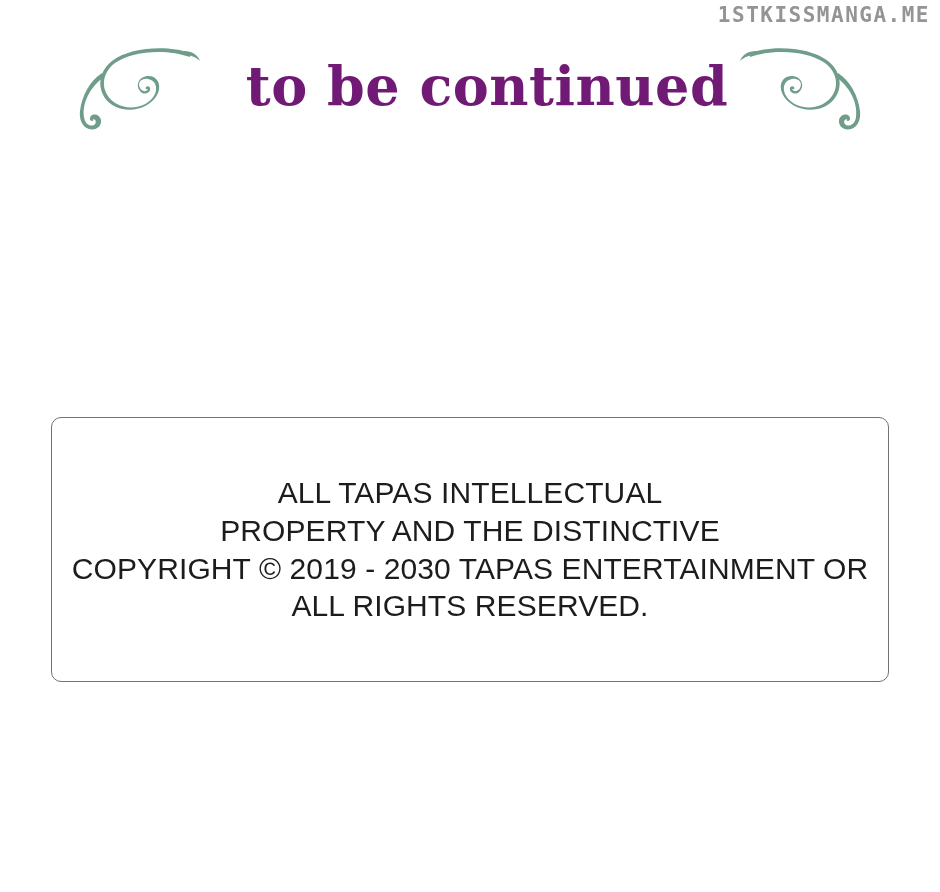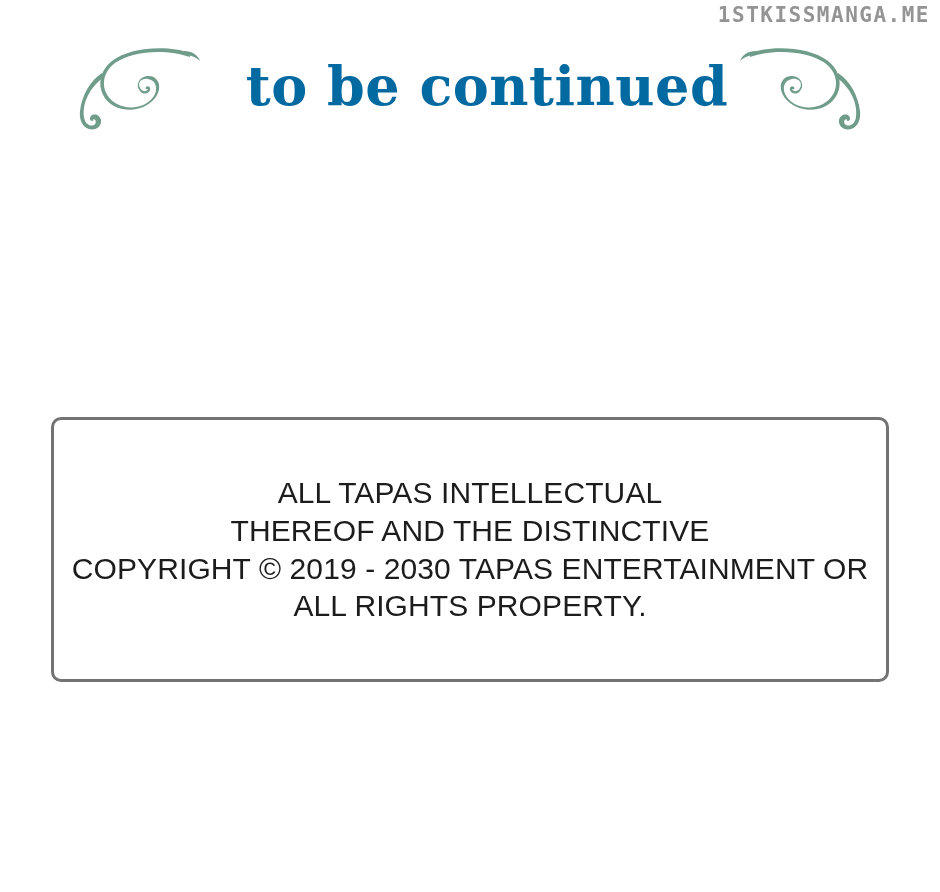--- a/index.html
+++ b/index.html
@@ -39,42 +39,42 @@
     height: 110px;
     display: flex;
     align-items: center;
     justify-content: center;
     gap: 6px;
   }
   .tbc-text {
     font-family: "DejaVu Serif", "Liberation Serif", serif;
     font-size: 54px;
     font-weight: bold;
-    color: #0369a1;
+    color: #701a75;
     letter-spacing: 0.5px;
     line-height: 1;
     white-space: nowrap;
     padding-bottom: 6px;
     margin-left: 34px;
   }
   .flourish {
     display: block;
   }
   .flourish.left { margin-right: 2px; }
   .flourish.right { margin-left: 2px; }
 
   
   .copyright-box {
     position: absolute;
     left: 51px;
     top: 417px;
     width: 838px;
     height: 265px;
     box-sizing: border-box;
-    border: 3px solid #737373;
+    border: 1px solid #737373;
     border-radius: 10px;
     background: #ffffff;
     display: flex;
     align-items: center;
     justify-content: center;
   }
   .copyright-text {
     text-align: center;
     font-family: "Liberation Sans", sans-serif;
     font-size: 30px;
@@ -110,17 +110,17 @@
         <path d="M30 36 C18 44, 10 58, 8 74 C7 82, 10 90, 17 92 C24 94, 30 89, 29 83 C28 78, 22 76, 19 79 C17 81, 18 84, 20 84 C21 84, 22 83, 21 82 C24 82, 25 86, 22 88 C18 90, 13 87, 12 80 C10 66, 18 50, 32 40 Z"></path>
         <path d="M112 14 C120 14, 126 18, 128 24 C124 20, 118 18, 112 18 Z"></path>
       </g>
     </svg>
   </span>
 </div>
 
 <div class="copyright-box">
   <div class="copyright-text">
     <span class="line">ALL TAPAS INTELLECTUAL</span>
-    <span class="line">THEREOF AND THE DISTINCTIVE</span>
+    <span class="line">PROPERTY AND THE DISTINCTIVE</span>
     <span class="line">COPYRIGHT © 2019 - 2030 TAPAS ENTERTAINMENT OR</span>
-    <span class="line">ALL RIGHTS PROPERTY.</span>
+    <span class="line">ALL RIGHTS RESERVED.</span>
   </div>
 </div>
 
 </body></html>

